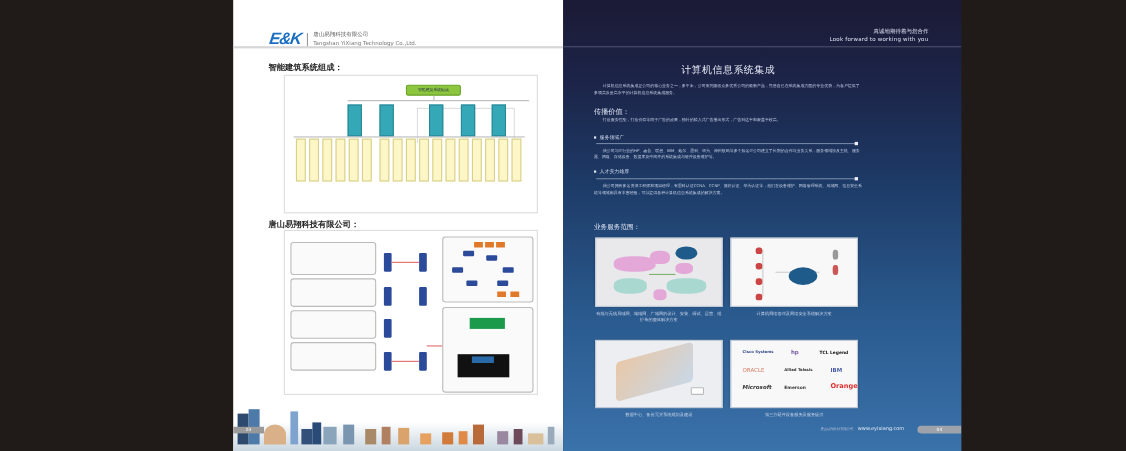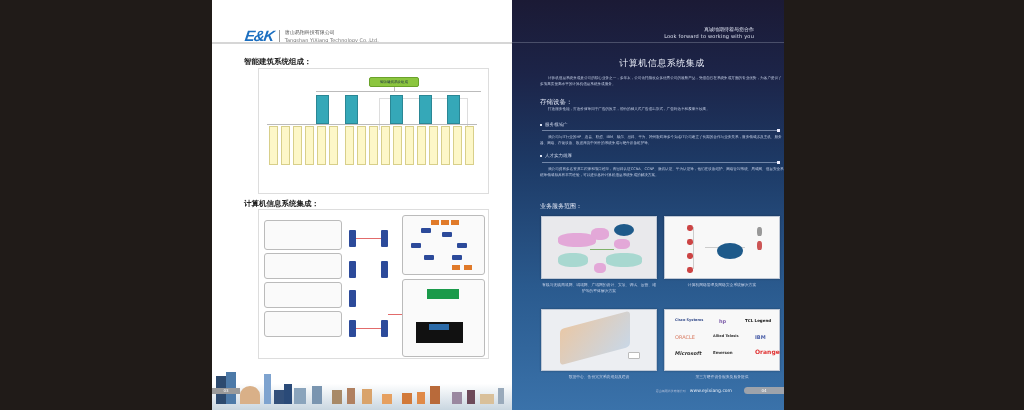--- a/index.html
+++ b/index.html
@@ -1,19 +1,19 @@
 <!DOCTYPE html>
 <html><head>
 <meta charset="utf-8">
 <style>
 *{box-sizing:border-box;margin:0;padding:0}
 html,body{width:1024px;height:410px;overflow:hidden;background:#201b18;font-family:"DejaVu Sans","Liberation Sans",sans-serif}
 .spread{position:absolute;left:0;top:0;width:1024px;height:410px;background:#201b18}
 .page-left{position:absolute;left:212px;top:0;width:300px;height:410px;background:#fff;overflow:hidden}
-.page-right{position:absolute;left:512px;top:0;width:272px;height:410px;overflow:hidden;
+.page-right{position:absolute;left:512px;top:0;width:362px;height:410px;overflow:hidden;
  background:linear-gradient(180deg,#1b1a35 0%,#1c2448 18%,#1d3a66 40%,#2a5a8e 70%,#3a72aa 100%)}
 .hdr-line{position:absolute;left:0;right:0;top:42px;height:2px;background:#d6d6d6}
 .page-right .hdr-line{background:#4a4f6a;height:1px}
 .logo{position:absolute;left:33px;top:27px;display:flex;align-items:center}
 .logo-mark{font:italic bold 15px "Liberation Sans",sans-serif;color:#1c6fc0;letter-spacing:-1px;transform:skewX(-8deg)}
 .logo-sep{width:1px;height:12px;background:#999;margin:0 5px}
 .logo-text{display:flex;flex-direction:column;line-height:8px}
 .logo-cn{font-size:5px;color:#555}
 .logo-en{font-size:5px;color:#777}
 .sec-title{position:absolute;left:32px;font-size:7.5px;font-weight:bold;color:#222}
@@ -98,21 +98,21 @@
       <div class="l3" style="left:122px"></div>
       <div class="l3" style="left:134px"></div>
       <div class="l3" style="left:146px"></div>
       <div class="l3" style="left:158px"></div>
       <div class="l3" style="left:170px"></div>
       <div class="l3" style="left:182px"></div>
       <div class="l3" style="left:194px"></div>
       <div class="l3" style="left:206px"></div>
     </div>
 
-    <div class="sec-title" style="top:199px">计算机信息系统集成：</div>
+    <div class="sec-title" style="top:199px">唐山易翔科技有限公司：</div>
     <div class="diagram-box" style="top:209px;height:150px">
       <div class="topo-group" style="left:5px;top:10px;width:78px;height:30px"></div>
       <div class="topo-group" style="left:5px;top:43px;width:78px;height:26px"></div>
       <div class="topo-group" style="left:5px;top:72px;width:78px;height:26px"></div>
       <div class="topo-group" style="left:5px;top:101px;width:78px;height:26px"></div>
       <div class="switch" style="left:90px;top:20px"></div>
       <div class="switch" style="left:90px;top:51px"></div>
       <div class="switch" style="left:90px;top:80px"></div>
       <div class="switch" style="left:90px;top:110px"></div>
       <div class="switch" style="left:122px;top:20px"></div>
@@ -166,21 +166,21 @@
   <div class="page-right">
     <div class="tagline">
       <div class="tag-cn">真诚地期待着与您合作</div>
       <div class="tag-en">Look forward to working with you</div>
     </div>
     <div class="hdr-line"></div>
 
     <div class="r-title">计算机信息系统集成</div>
     <div class="r-para" style="top:75px">计算机信息系统集成是公司的核心业务之一，多年来，公司依托吸收众多优秀公司的最新产品，凭借自己在系统集成方面的专业优势，为客户提供了多项高质量高水平的计算机信息系统集成服务。</div>
 
-    <div class="r-sub" style="top:98px">存储设备：</div>
+    <div class="r-sub" style="top:98px">传播价值：</div>
     <div class="r-para" style="top:106px">打造服务性能，打造价值等同于广告的效果，独特的植入式广告播出形式，广告到达率和覆盖率较高。</div>
 
     <div class="bullet" style="top:122px">服务领域广</div>
     <div class="rule" style="top:130px"></div>
     <div class="r-para" style="top:134px">我公司与IT行业的HP、惠普、联想、IBM、戴尔、思科、华为、神州数码等多个知名IT公司建立了长期的合作与业务关系，服务领域涉及主机、服务器、网络、存储设备、数据库及中间件的系统集成与硬件设备维护等。</div>
 
     <div class="bullet" style="top:153px">人才实力雄厚</div>
     <div class="rule" style="top:162px"></div>
     <div class="r-para" style="top:166px">我公司拥有多名资深工程师和项目经理，有思科认证CCNA、CCNP、微软认证、华为认证等，他们在设备维护、网络管理系统、局域网、信息安全系统等领域都具有丰富经验，可以提供各种计算机信息系统集成的解决方案。</div>
 

